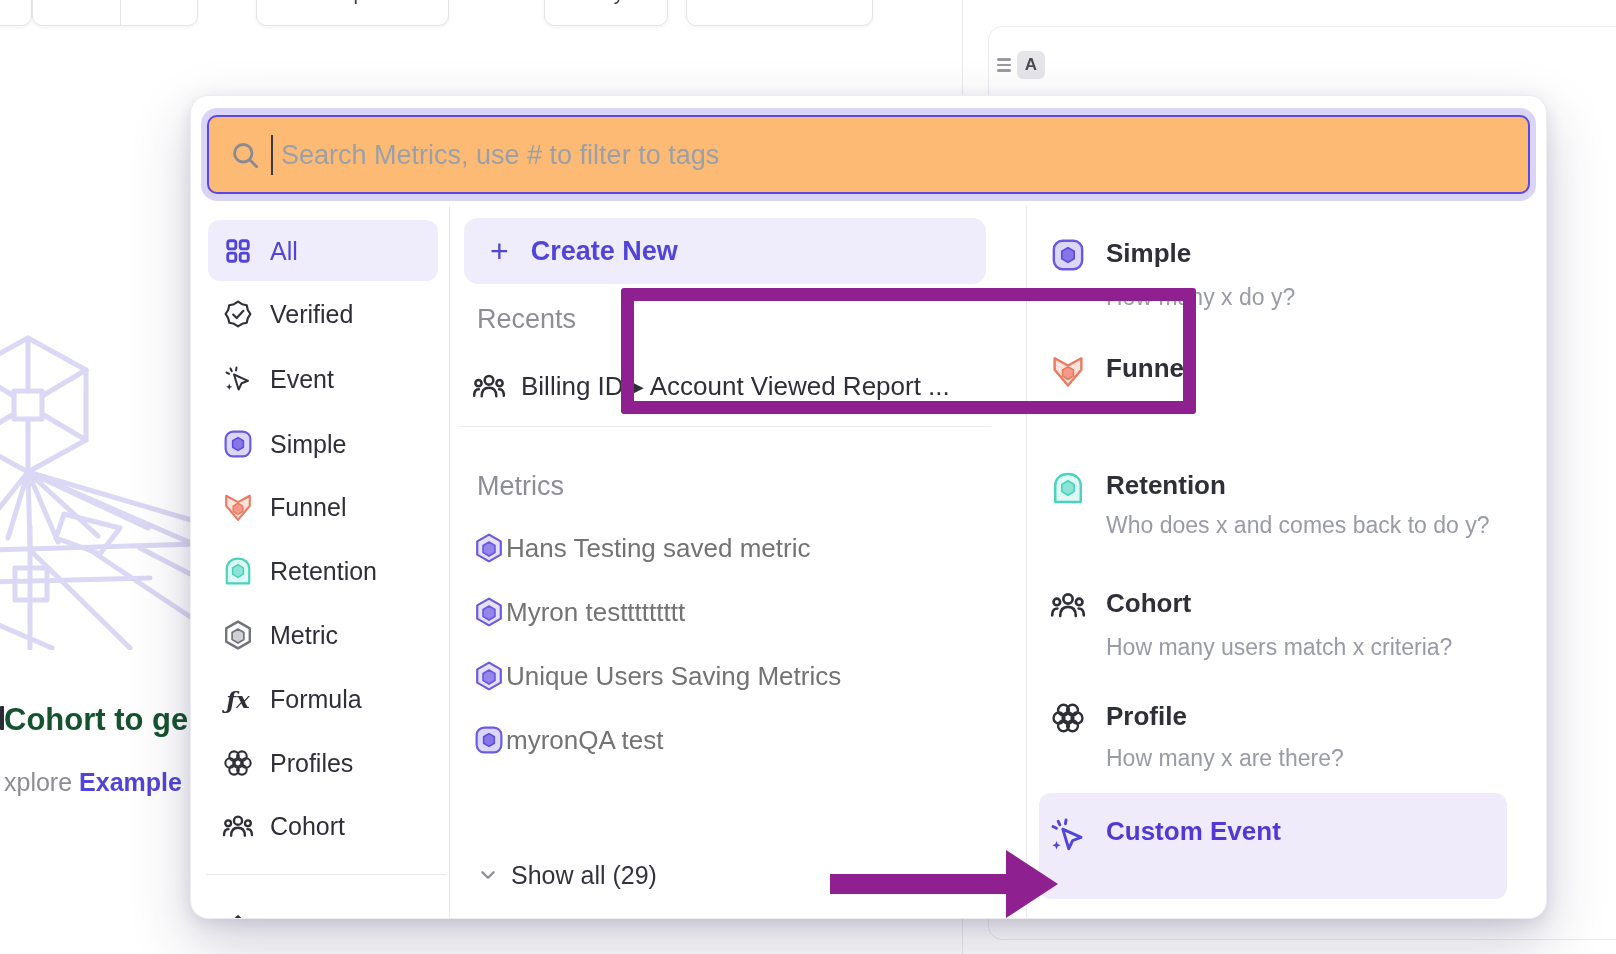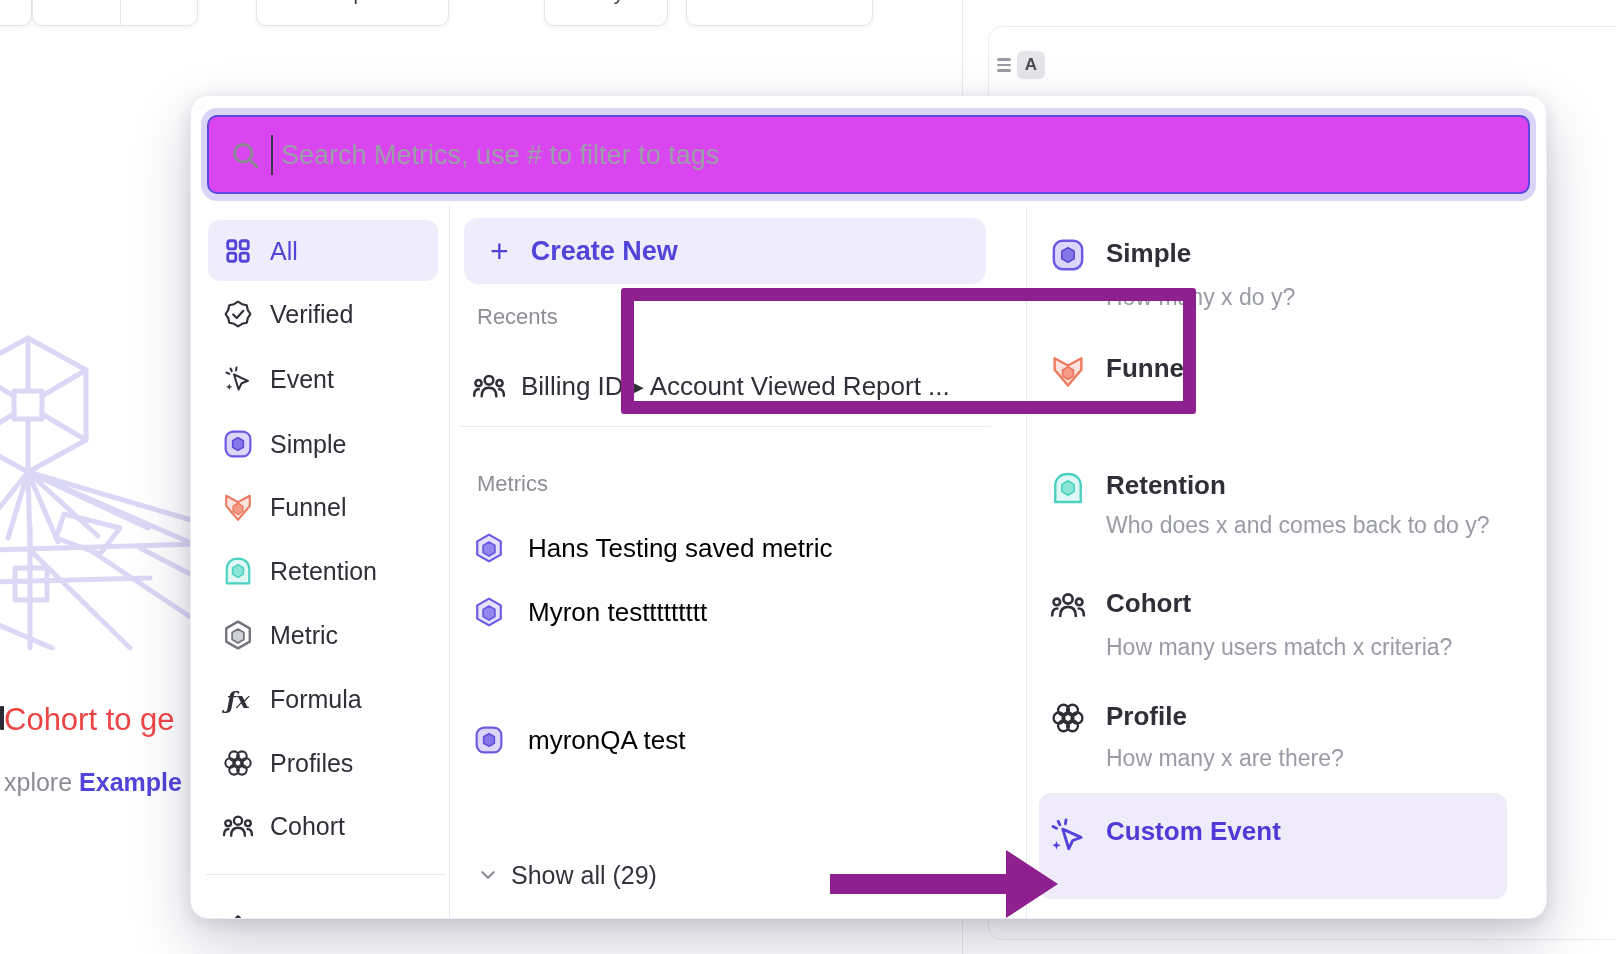--- a/index.html
+++ b/index.html
@@ -15,54 +15,54 @@
   
   .qb-card{position:absolute;left:988px;top:26px;width:700px;height:912px;background:#fff;
     border:1px solid #ececf1;border-radius:14px}
   .drag-handle span{display:block;width:14px;height:2.5px;background:#9a9aa2;border-radius:2px;margin:3px 0}
   .badge-a{position:absolute;left:28px;top:24px;width:28px;height:28px;border-radius:6px;background:#e5e5ea;
     display:flex;align-items:center;justify-content:center;font-size:17px;font-weight:700;color:#4b4b55}
   .metric-pill{position:absolute;left:66px;top:10px;width:486px;height:56px;border-radius:8px;
     background:#e7e3fa;display:flex;align-items:center;padding-left:16px;font-size:25px;font-weight:500;color:#5244d9}
   .bg-vdivider{position:absolute;left:962px;top:0;width:1px;height:954px;background:#e9e9ed}
   
-  .headline{position:absolute;left:4px;top:702px;font-size:31px;font-weight:400;color:#ef4444;white-space:nowrap}
+  .headline{position:absolute;left:4px;top:702px;font-size:31px;font-weight:700;color:#14532d;white-space:nowrap}
   .frag{position:absolute;left:0;top:706px;width:4px;height:24px;background:#2b2b33;border-radius:1px}
   .explore{position:absolute;left:4px;top:768px;font-size:25px;color:#8c8c94;white-space:nowrap}
   .explore .lnk{color:#5244d9;font-weight:600}
   
   .modal{position:absolute;left:190px;top:95px;width:1355px;height:822px;background:#fff;border-radius:18px;
     border:1px solid #ececf1;box-shadow:0 24px 60px rgba(40,35,80,.22),0 4px 16px rgba(40,35,80,.12);overflow:hidden}
   .search-ring{position:absolute;left:10px;top:12px;width:1335px;height:93px;border-radius:16px;background:#dad4f6}
-  .search-box{position:absolute;left:16px;top:19px;width:1323px;height:79px;border-radius:10px;background:#d946ef;
+  .search-box{position:absolute;left:16px;top:19px;width:1323px;height:79px;border-radius:10px;background:#fdba74;
     border:2px solid #5b48e0;box-sizing:border-box}
   .search-input{position:absolute;left:70px;top:0;width:1230px;height:75px;border:none;outline:none;
     font-family:"Liberation Sans",sans-serif;font-size:27px;color:#32323c;background:transparent}
   .search-input::placeholder{color:#9ba0a8}
   .search-caret{position:absolute;left:62px;top:18px;width:2px;height:40px;background:#3a3a44}
   .col-div{position:absolute;top:110px;bottom:0;width:1px;background:#ebebef}
   
   .cat-pill{position:absolute;left:17px;top:124px;width:230px;height:61px;border-radius:12px;background:#efecfb}
   .cat-row{position:absolute;left:32px;width:215px;height:50px;display:flex;align-items:center;gap:17px;
     font-size:25px;font-weight:500;color:#2f2f38}
   .cat-row .ic{width:30px;display:flex;justify-content:center}
   .cat-row.active{color:#5244d9}
   .side-div{position:absolute;left:15px;top:778px;width:240px;height:1px;background:#e8e8ec}
   .fx{font-family:"DejaVu Serif",serif;font-style:italic;font-weight:600;font-size:23px;color:#2f2f38}
   
   .create-btn{position:absolute;left:273px;top:122px;width:522px;height:66px;border-radius:14px;background:#efecfb;
     display:flex;align-items:center;gap:22px;padding-left:26px;box-sizing:border-box;
     font-size:27px;font-weight:600;color:#5244d9}
   .plus{font-size:32px;font-weight:400;line-height:1;color:#5244d9}
-  .section-label{position:absolute;left:286px;font-size:22px;color:#8d8d95}
+  .section-label{position:absolute;left:286px;font-size:27px;color:#8d8d95}
   .recent-row{position:absolute;left:282px;top:265px;height:50px;display:flex;align-items:center;gap:16px;
     font-size:26px;font-weight:500;color:#2f2f38}
   .mid-div{position:absolute;left:268px;top:330px;width:532px;height:1px;background:#ececef}
-  .m-row{position:absolute;left:284px;height:50px;display:flex;align-items:center;gap:25px;
-    font-size:26px;font-weight:500;color:#000000;white-space:nowrap}
+  .m-row{position:absolute;left:284px;height:50px;display:flex;align-items:center;gap:3px;
+    font-size:26px;font-weight:500;color:#737373;white-space:nowrap}
   .show-all{position:absolute;left:288px;top:754px;height:50px;display:flex;align-items:center;gap:14px;
     font-size:25px;font-weight:500;color:#33333c}
   
   .t-ic{position:absolute;left:860px;width:34px;display:flex;justify-content:center}
   .t-title{position:absolute;left:915px;font-size:26px;font-weight:600;color:#2f2f38;white-space:nowrap}
   .t-desc{position:absolute;left:915px;font-size:23px;color:#999ba5;white-space:nowrap}
   .custom-tile{position:absolute;left:848px;top:697px;width:468px;height:106px;border-radius:12px;background:#efebfa}
   .t-title.accent{color:#5039d6}
   
   .anno-rect{position:absolute;left:430px;top:192px;width:575px;height:126px;box-sizing:border-box;
@@ -311,20 +311,29 @@
   <div class="m-row" style="top:491px">
     <span style="display:flex">
       <svg width="28" height="30" viewBox="0 0 26 28">
         <path d="M13 1.5 L24 7.8 V20.2 L13 26.5 L2 20.2 V7.8 Z" fill="#e7e2fb" stroke="#6a59e2" stroke-width="2" stroke-linejoin="round"></path>
         <path d="M13 8.5 L18.5 11.7 V18.3 L13 21.5 L7.5 18.3 V11.7 Z" fill="#9486ec" stroke="#6a59e2" stroke-width="1.6" stroke-linejoin="round"></path>
       </svg>
     </span>
     <span>Myron testtttttttt</span>
   </div>
 
+  <div class="m-row" style="top:555px">
+    <span style="display:flex">
+      <svg width="28" height="30" viewBox="0 0 26 28">
+        <path d="M13 1.5 L24 7.8 V20.2 L13 26.5 L2 20.2 V7.8 Z" fill="#e7e2fb" stroke="#6a59e2" stroke-width="2" stroke-linejoin="round"></path>
+        <path d="M13 8.5 L18.5 11.7 V18.3 L13 21.5 L7.5 18.3 V11.7 Z" fill="#9486ec" stroke="#6a59e2" stroke-width="1.6" stroke-linejoin="round"></path>
+      </svg>
+    </span>
+    <span>Unique Users Saving Metrics</span>
+  </div>
 
   <div class="m-row" style="top:619px">
     <span style="display:flex">
       <svg width="28" height="28" viewBox="0 0 26 26">
         <rect x="1.5" y="1.5" width="23" height="23" rx="7" fill="#dcd6fa" stroke="#6a59e2" stroke-width="2"></rect>
         <path d="M13 7 L18 10 V16 L13 19 L8 16 V10 Z" fill="#8676e9" stroke="#5e4bd8" stroke-width="1.4" stroke-linejoin="round"></path>
       </svg>
     </span>
     <span>myronQA test</span>
   </div>

